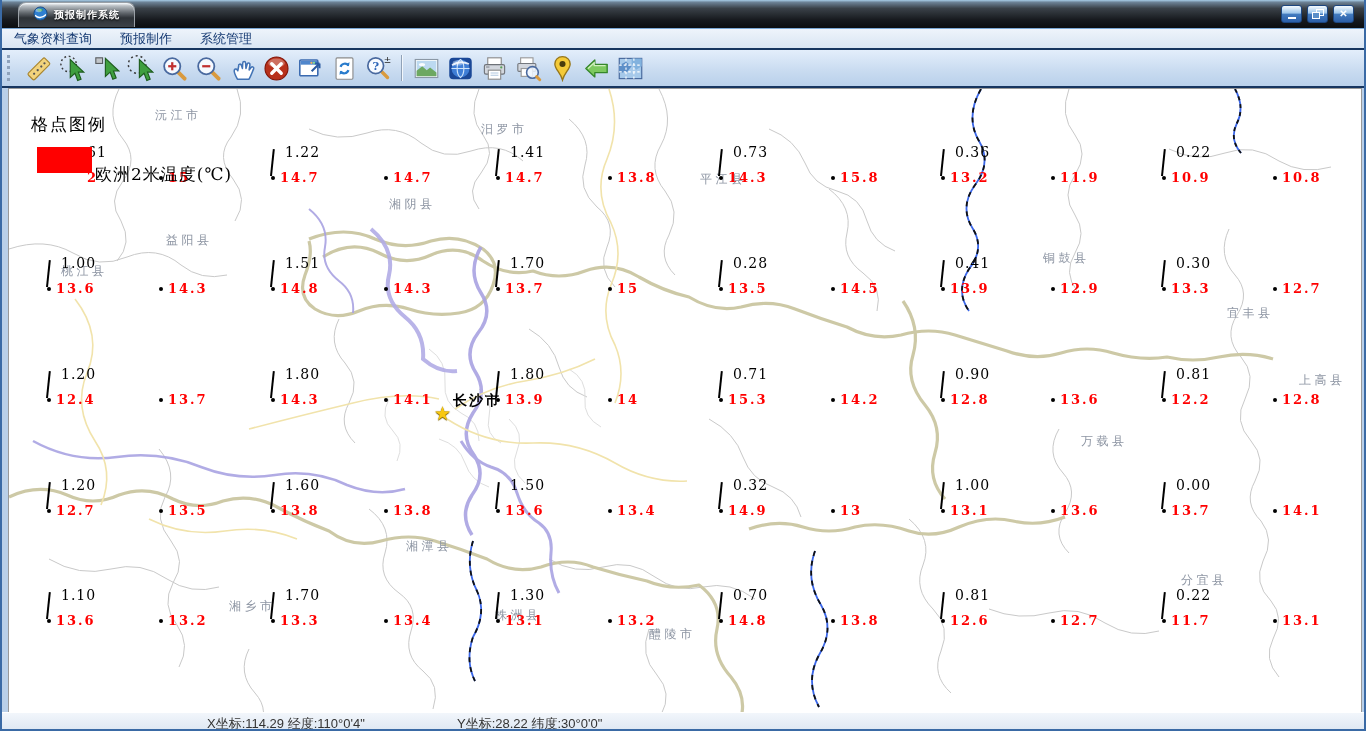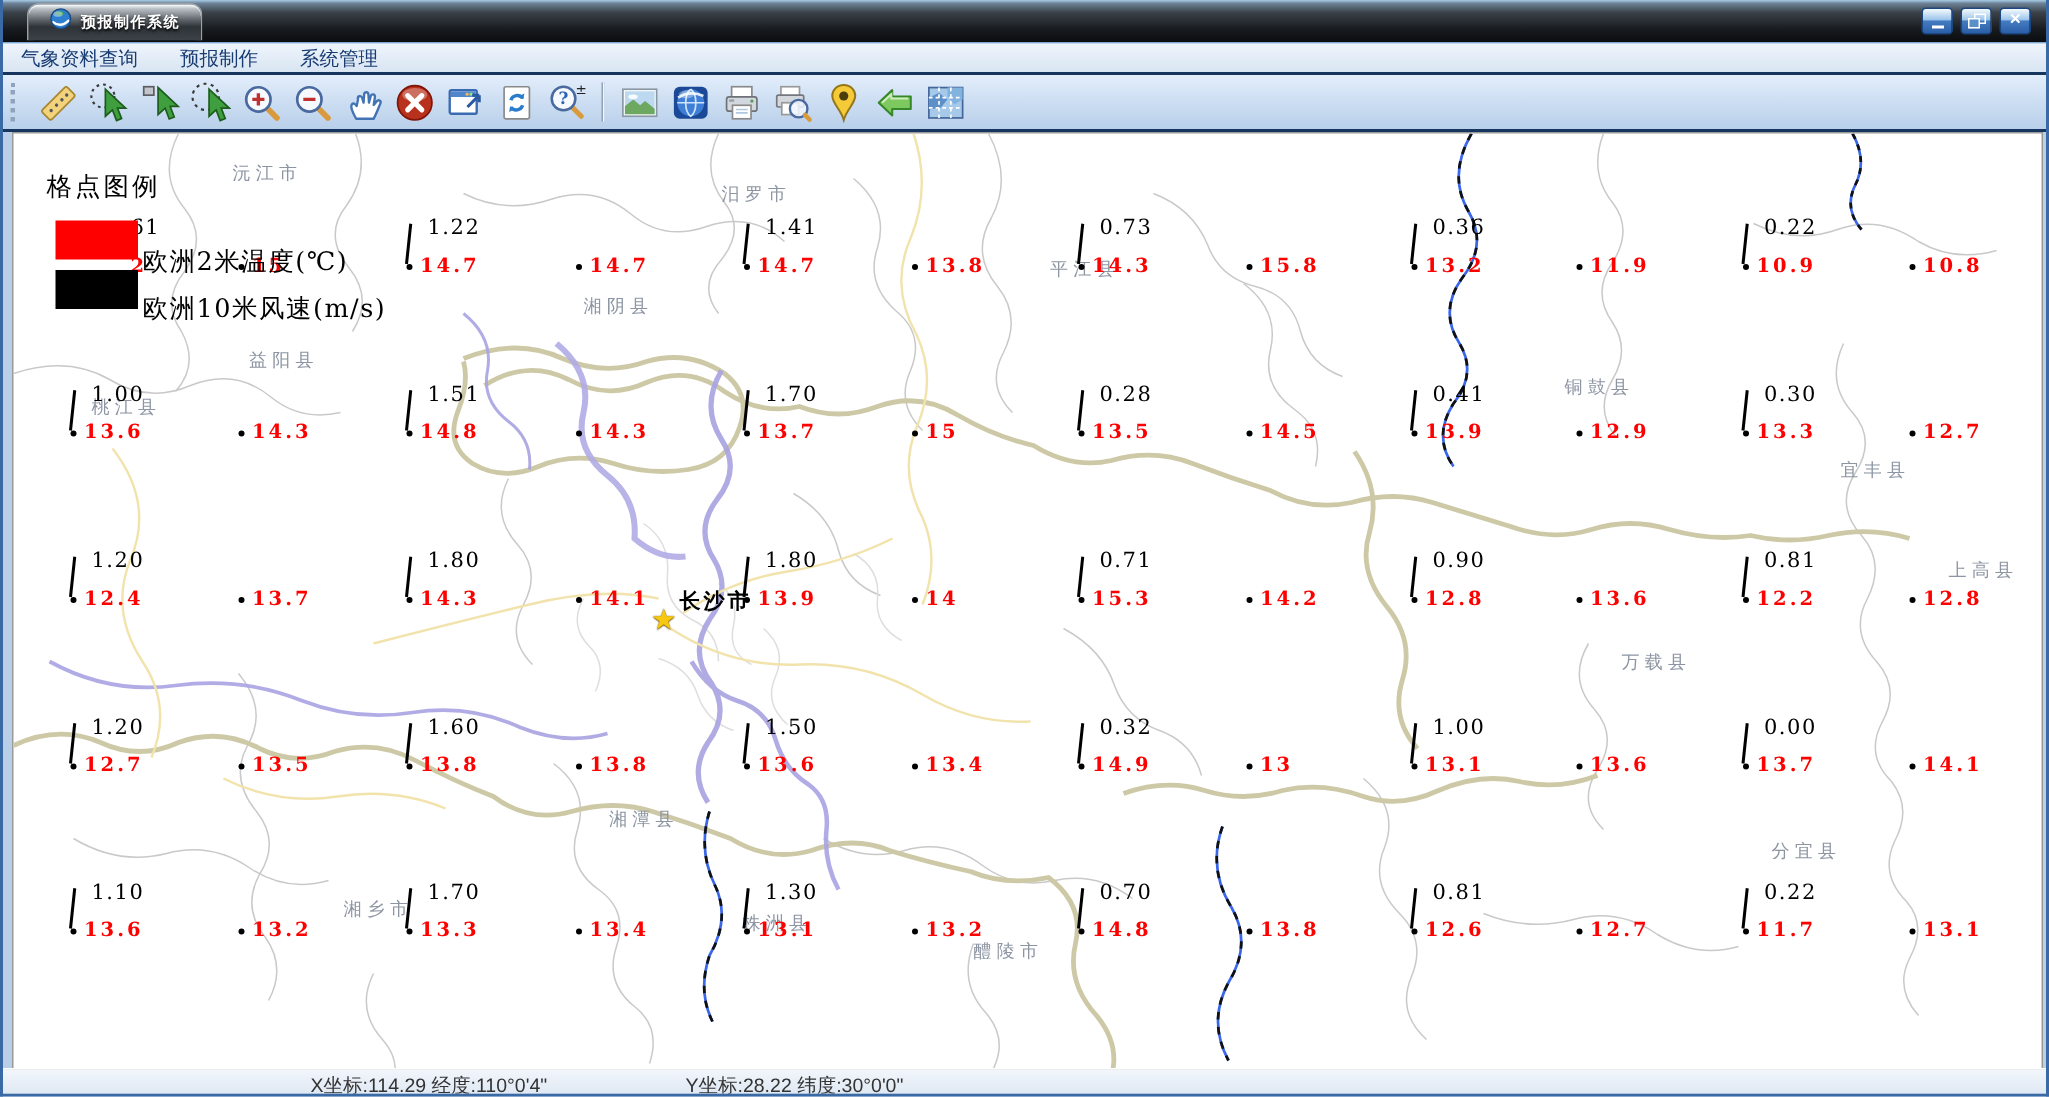--- a/index.html
+++ b/index.html
@@ -363,21 +363,21 @@
       <div class="maplabel" style="left: 472px; top: 32px;">汨罗市</div>
       <div class="maplabel" style="left: 380px; top: 95px; margin-top: 12px;">湘阴县</div>
       <div class="maplabel" style="left: 691px; top: 82px;">平江县</div>
       <div class="maplabel" style="left: 157px; top: 143px;">益阳县</div>
       <div class="maplabel" style="left: 52px; top: 174px;">桃江县</div>
       <div class="maplabel" style="left: 1034px; top: 161px;">铜鼓县</div>
       <div class="maplabel" style="left: 1218px; top: 216px;">宜丰县</div>
       <div class="maplabel" style="left: 1290px; top: 283px;">上高县</div>
       <div class="maplabel" style="left: 1072px; top: 344px;">万载县</div>
       <div class="maplabel" style="left: 397px; top: 449px;">湘潭县</div>
-      <div class="maplabel" style="left: 1172px; top: 470px;">分宜县</div>
+      <div class="maplabel" style="left: 1172px; top: 483px;">分宜县</div>
       <div class="maplabel" style="left: 220px; top: 509px;">湘乡市</div>
       <div class="maplabel" style="left: 486px; top: 518px;">株洲县</div>
       <div class="maplabel" style="left: 640px; top: 537px;">醴陵市</div>
       <div class="capital" style="left: 444px; top: 303px;">长沙市</div>
       <div class="star" style="left: 425px; top: 315px;">★</div>
     </div>
   <div class="points-layer">
       <div class="pt" style="left: 40px; top: 89px;">
         <span class="wind frag">61</span>
         <span class="temp frag">2</span>
@@ -677,23 +677,19 @@
         <span class="temp">13.1</span>
       </div>
     </div>
 
   <div class="legend">
     <div class="lg-title">格点图例</div>
     <div class="lg-row lg-row1">
       <span class="sw" style="background: rgb(255, 0, 0);"></span>
       <span class="lg-label">欧洲2米温度(℃)</span>
     </div>
-    <div class="lg-row lg-row2">
-      <span class="sw" style="background: rgb(0, 0, 0);"></span>
-      <span class="lg-label">欧洲10米风速(m/s)</span>
-    </div>
   </div>
 </div>
 
 <div class="statusbar">
   <span class="status-txt st-x">X坐标:114.29 经度:110°0'4"</span>
   <span class="status-txt st-y">Y坐标:28.22 纬度:30°0'0"</span>
 </div>
 
 </body></html>

